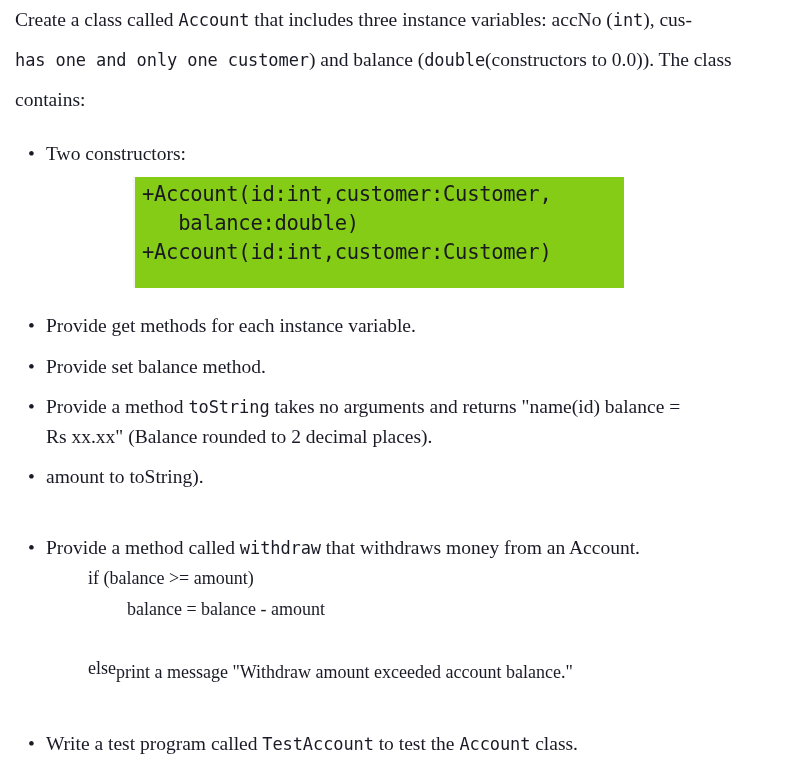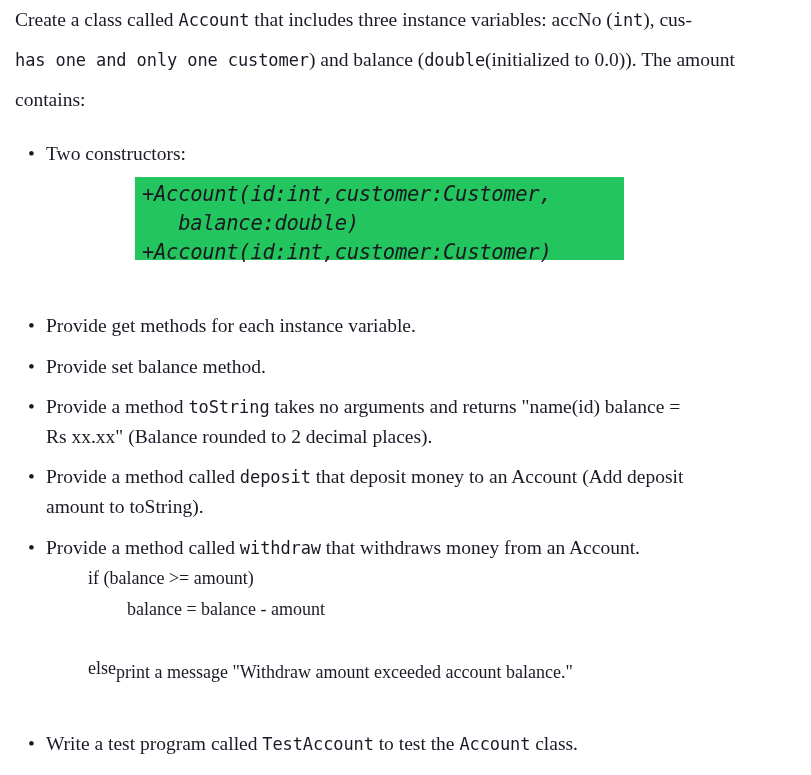--- a/index.html
+++ b/index.html
@@ -61,26 +61,25 @@
     display: block;
     margin-left: 18px;
   }
 
   
   .codebox {
     position: absolute;
     left: 133px;
     top: 177px;
     width: 491px;
-    height: 83px;
-    background: #22c55e;
+    height: 111px;
+    background: #84cc16;
     border-left: 2px solid #f2f5fa;
     box-sizing: border-box;
     padding: 3px 0 0 7px;
-    font-style: italic;
   }
   .codebox .cline {
     font-family: "DejaVu Sans Mono", "Liberation Mono", monospace;
     font-size: 20.5px;
     line-height: 29px;
     color: #19191f;
     white-space: pre;
     letter-spacing: -0.3px;
   }
 
@@ -92,21 +91,21 @@
     white-space: pre;
   }
 </style>
 </head>
 <body>
 
 <div class="page">
 
   <div class="intro">
     <span class="ln"><span>Create a class called </span><span class="mono">Account</span><span> that includes three instance variables: accNo (</span><span class="mono">int</span><span>), cus-</span></span>
-    <span class="ln"><span class="mono">has one and only one customer</span><span>) and balance (</span><span class="mono">double</span><span>(initialized to 0.0)).  The amount</span></span>
+    <span class="ln"><span class="mono">has one and only one customer</span><span>) and balance (</span><span class="mono">double</span><span>(constructors to 0.0)).  The class</span></span>
     <span class="ln"><span>contains:</span></span>
   </div>
 
   <div class="bullet" style="left:28px; top:139px; width:400px;">
     <span class="dot">•</span>
     <span class="btext"><span>Two constructors:</span></span>
   </div>
 
   <div class="codebox">
     <div class="cline">+Account(id:int,customer:Customer,</div>
@@ -128,21 +127,20 @@
     <span class="dot">•</span>
     <span class="btext">
       <span style="display:block; white-space:nowrap;"><span>Provide a method </span><span class="mono">toString</span><span> takes no arguments and returns "name(id) balance =</span></span>
       <span style="display:block; white-space:nowrap;"><span>Rs xx.xx" (Balance rounded to 2 decimal places).</span></span>
     </span>
   </div>
 
   <div class="bullet" style="left:28px; top:462px; width:740px;">
     <span class="dot">•</span>
     <span class="btext">
-      <span style="display:block; white-space:nowrap;"><span>Provide a method called </span><span class="mono">deposit</span><span> that deposit money to an Account (Add deposit</span></span>
       <span style="display:block; white-space:nowrap;"><span>amount to toString).</span></span>
     </span>
   </div>
 
   <div class="bullet" style="left:28px; top:533px; width:740px;">
     <span class="dot">•</span>
     <span class="btext"><span>Provide a method called </span><span class="mono">withdraw</span><span> that withdraws money from an Account.</span></span>
   </div>
 
   <div class="pseudo" style="left:88px; top:564px;">if (balance &gt;= amount)</div>

